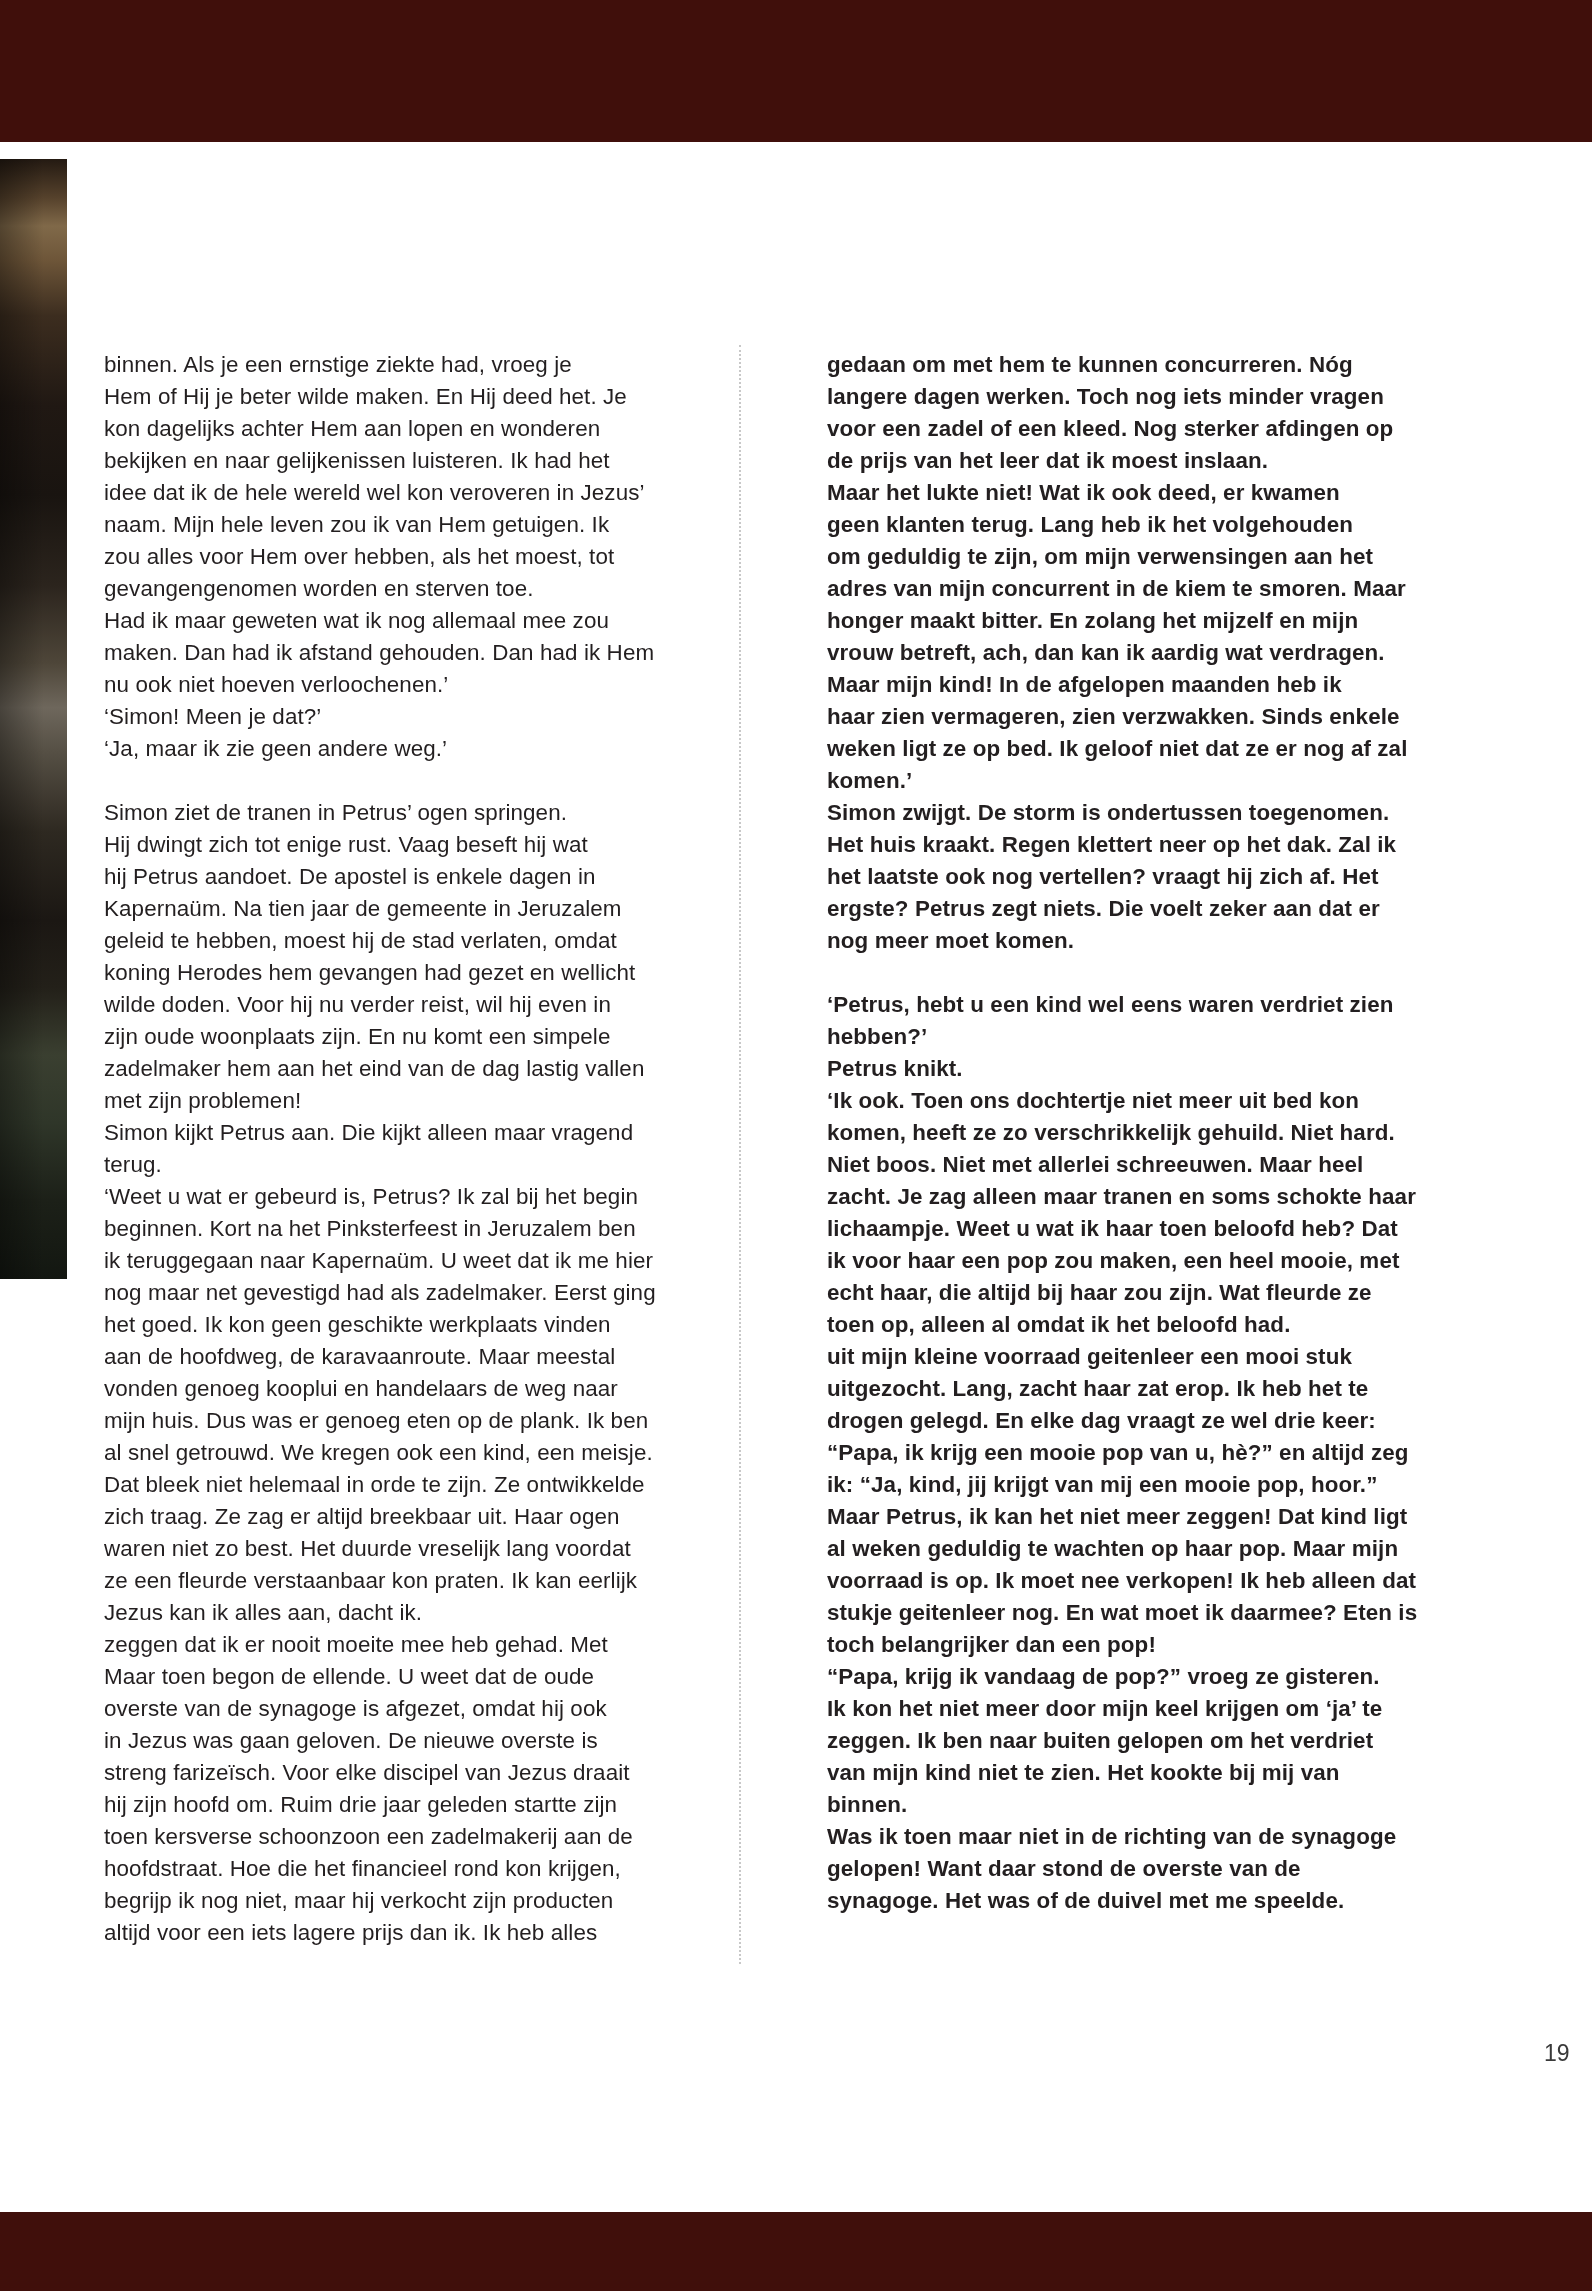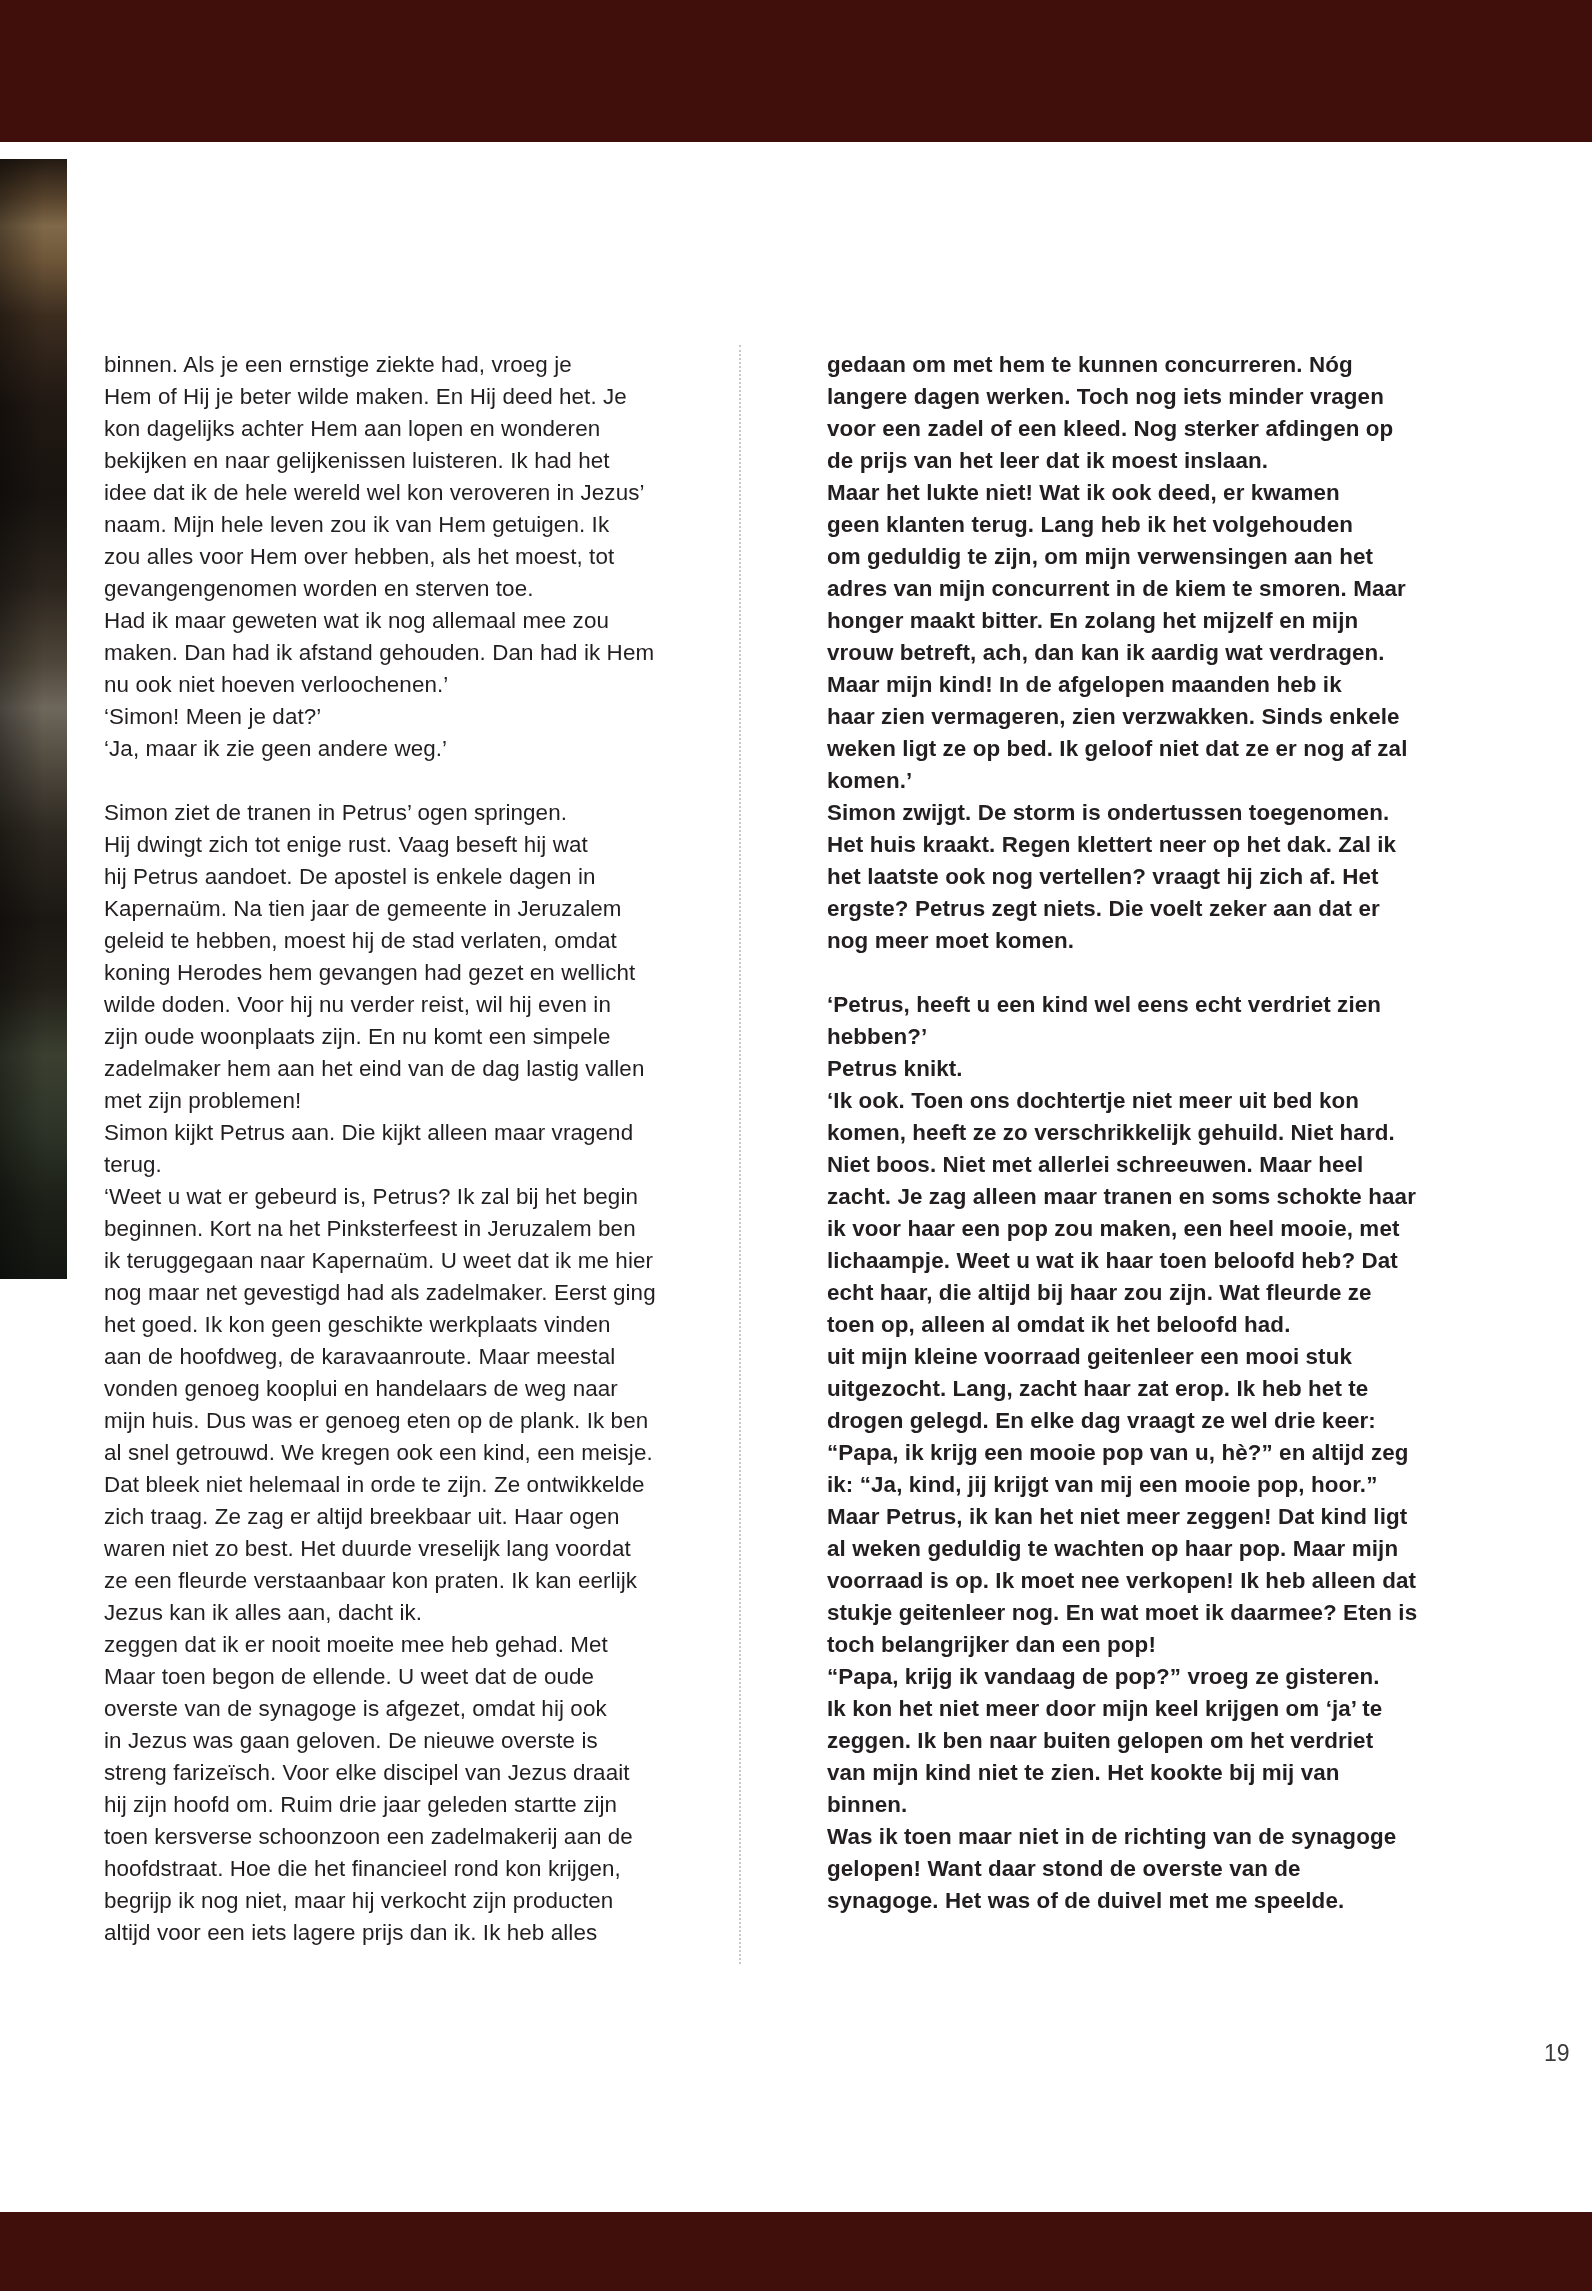--- a/index.html
+++ b/index.html
@@ -159,29 +159,29 @@
       <div class="line">Maar mijn kind! In de afgelopen maanden heb ik</div>
       <div class="line">haar zien vermageren, zien verzwakken. Sinds enkele</div>
       <div class="line">weken ligt ze op bed. Ik geloof niet dat ze er nog af zal</div>
       <div class="line">komen.’</div>
       <div class="line">Simon zwijgt. De storm is ondertussen toegenomen.</div>
       <div class="line">Het huis kraakt. Regen klettert neer op het dak. Zal ik</div>
       <div class="line">het laatste ook nog vertellen? vraagt hij zich af. Het</div>
       <div class="line">ergste? Petrus zegt niets. Die voelt zeker aan dat er</div>
       <div class="line">nog meer moet komen.</div>
       <div class="line blank">&nbsp;</div>
-      <div class="line">‘Petrus, heeft u een kind wel eens echt verdriet zien</div>
+      <div class="line">‘Petrus, hebt u een kind wel eens waren verdriet zien</div>
       <div class="line">hebben?’</div>
       <div class="line">Petrus knikt.</div>
       <div class="line">‘Ik ook. Toen ons dochtertje niet meer uit bed kon</div>
       <div class="line">komen, heeft ze zo verschrikkelijk gehuild. Niet hard.</div>
       <div class="line">Niet boos. Niet met allerlei schreeuwen. Maar heel</div>
       <div class="line">zacht. Je zag alleen maar tranen en soms schokte haar</div>
+      <div class="line">lichaampje. Weet u wat ik haar toen beloofd heb? Dat</div>
       <div class="line">ik voor haar een pop zou maken, een heel mooie, met</div>
-      <div class="line">lichaampje. Weet u wat ik haar toen beloofd heb? Dat</div>
       <div class="line">echt haar, die altijd bij haar zou zijn. Wat fleurde ze</div>
       <div class="line">toen op, alleen al omdat ik het beloofd had.</div>
       <div class="line">uit mijn kleine voorraad geitenleer een mooi stuk</div>
       <div class="line">uitgezocht. Lang, zacht haar zat erop. Ik heb het te</div>
       <div class="line">drogen gelegd. En elke dag vraagt ze wel drie keer:</div>
       <div class="line">“Papa, ik krijg een mooie pop van u, hè?” en altijd zeg</div>
       <div class="line">ik: “Ja, kind, jij krijgt van mij een mooie pop, hoor.”</div>
       <div class="line">Maar Petrus, ik kan het niet meer zeggen! Dat kind ligt</div>
       <div class="line">al weken geduldig te wachten op haar pop. Maar mijn</div>
       <div class="line">voorraad is op. Ik moet nee verkopen! Ik heb alleen dat</div>

